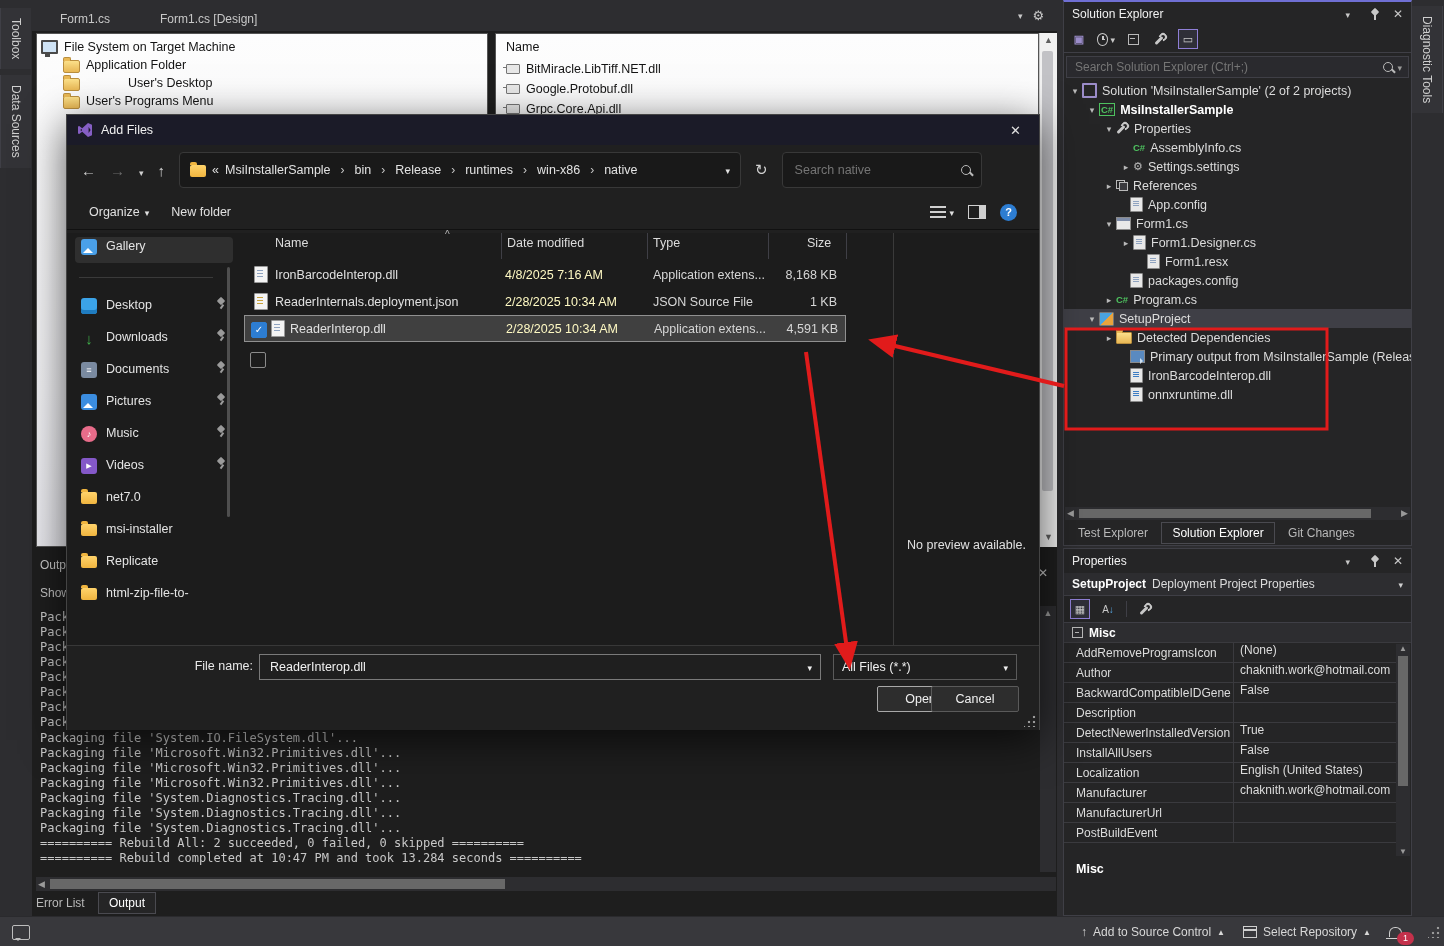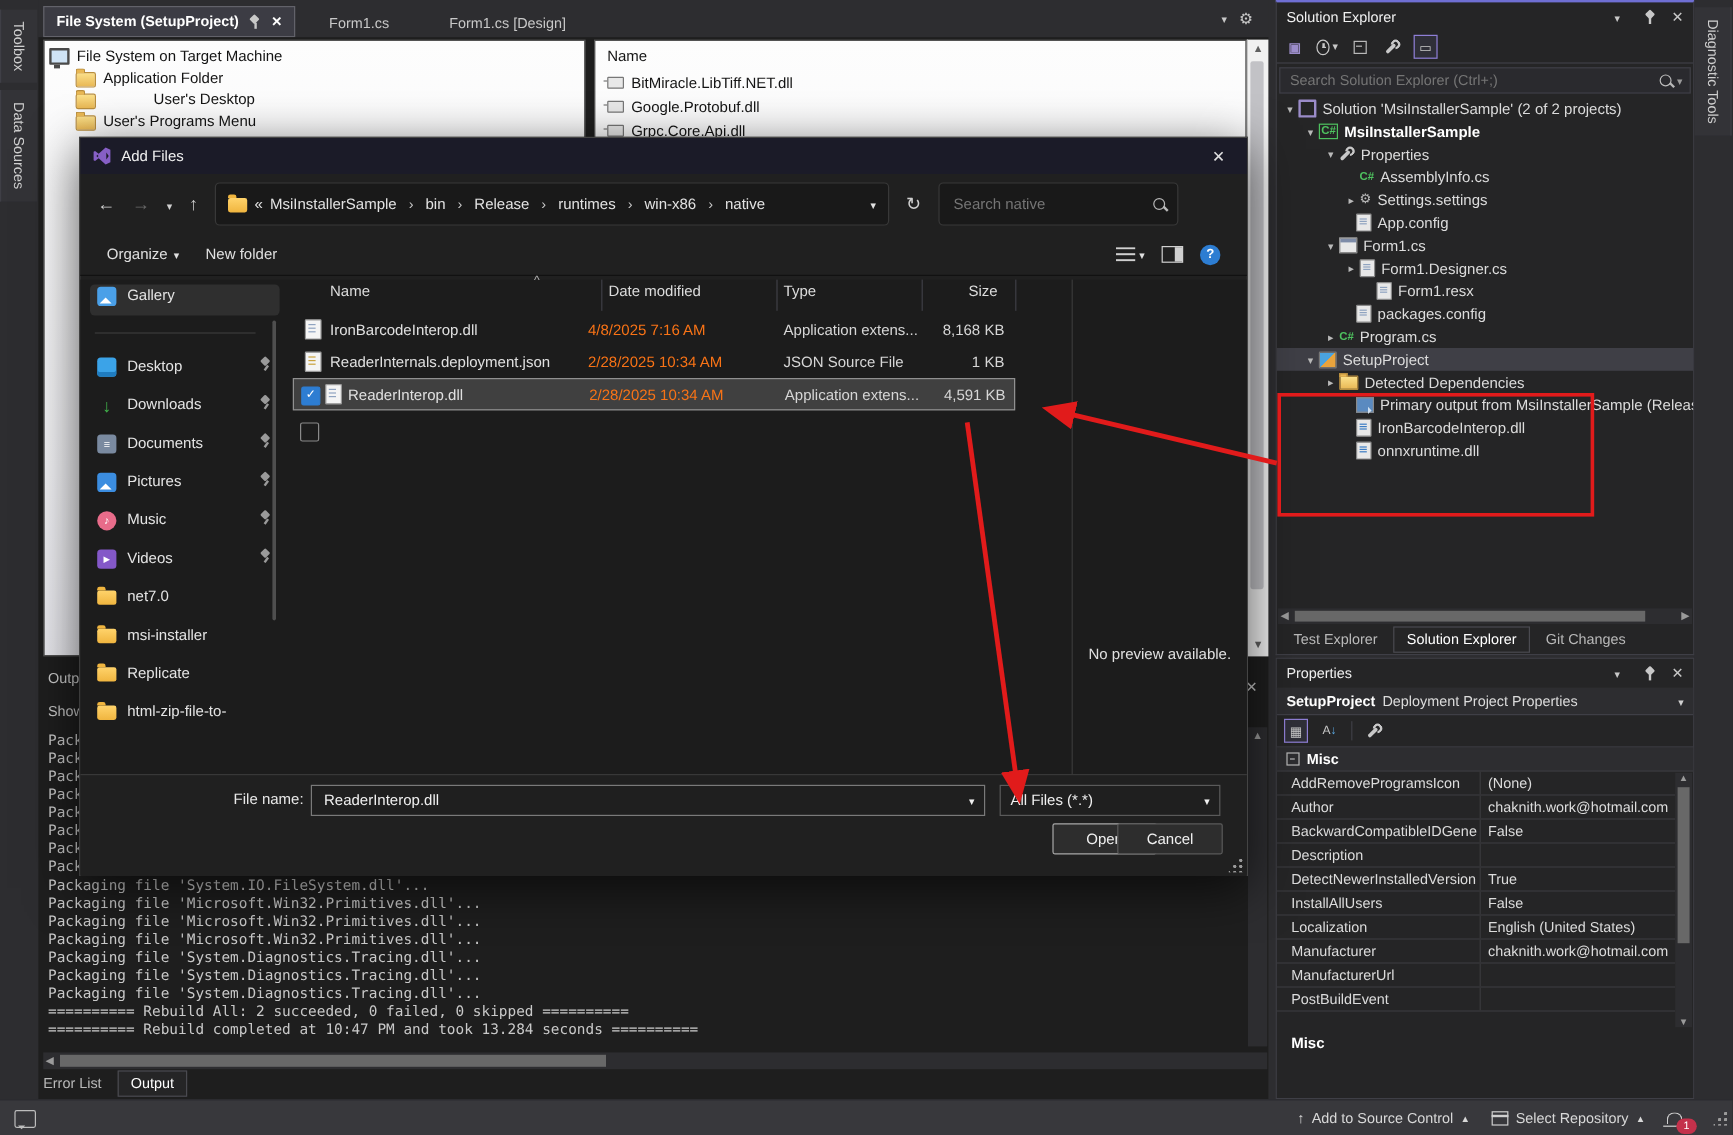--- a/index.html
+++ b/index.html
@@ -98,21 +98,21 @@
   .t-refs{width:12px;height:11px;position:relative;}
   .t-refs::before{content:'';position:absolute;left:0;top:0;width:7px;height:7px;border:1px solid #b9b9b9;background:#252526;}
   .t-refs::after{content:'';position:absolute;right:0;bottom:0;width:7px;height:7px;border:1px solid #b9b9b9;background:#3a3a3e;}
   .t-setup{width:13px;height:12px;background:linear-gradient(135deg,#4aa3df 50%,#e8a33d 50%);border:1px solid #777;border-radius:1px;}
   .t-primary{width:13px;height:11px;border:1px solid #8a8a8a;background:#5a8ac0;position:relative;}
   .t-primary::after{content:'';position:absolute;right:-2px;bottom:-2px;border:3px solid transparent;border-left-color:#cfe0f0;}
   .t-gear{color:#b9b9b9;font-size:11px;line-height:1;}
   .t-folder{width:14px;height:10px;background:linear-gradient(#fbe08a,#e9b855);border:1px solid #b98e3e;border-radius:1px;position:relative;}
   .t-folder::before{content:'';position:absolute;top:-3px;left:-1px;width:5px;height:2px;background:#e9b855;border:1px solid #b98e3e;border-bottom:none;}
 
-  .props-row{display:flex;height:19px;align-items:center;border-bottom:1px solid #3a3a3e;font-size:12px;}
+  .props-row{display:flex;height:19px;align-items:flex-start;border-bottom:1px solid #3a3a3e;font-size:12px;}
   .props-name{width:157px;flex:0 0 auto;padding-left:12px;color:#dcdcdc;white-space:nowrap;overflow:hidden;border-right:1px solid #3a3a3e;height:100%;display:flex;align-items:center;}
   .props-val{flex:1;padding-left:6px;color:#dcdcdc;white-space:nowrap;overflow:hidden;}
 
   
   .dialog{left:66px;top:114px;width:972px;height:614px;background:#202020;border:1px solid #444;box-shadow:0 10px 40px rgba(0,0,0,.65);z-index:50;color:#e0e0e0;}
   .dlg-title{height:30px;background:#1b1b28;display:flex;align-items:center;padding:0 10px;gap:8px;font-size:12.5px;color:#f0f0f0;}
   .dlg-title .g-x{margin-left:auto;font-size:13px;color:#e0e0e0;padding:0 8px;}
   .dlg-nav{height:50px;display:flex;align-items:center;gap:14px;padding:0 14px;background:#202020;}
   .navg{color:#d0d0d0;font-size:15px;}
   .navg.dis{color:#6a6a6a;}
@@ -145,21 +145,21 @@
   .qi-folder::before{content:'';position:absolute;top:-3px;left:0;width:7px;height:3px;background:#f0b53f;border-radius:2px 2px 0 0;}
   .hdr-txt{position:absolute;top:121px;font-size:12.5px;color:#dcdcdc;}
   .chk{width:14px;height:14px;border:1px solid #8a8a8a;border-radius:2px;background:transparent;}
   .chk.on{background:#2d7dd2;border-color:#2d7dd2;color:#fff;font-size:10px;line-height:14px;text-align:center;}
   .file-row{position:absolute;left:177px;width:602px;height:27px;display:flex;align-items:center;font-size:12.5px;color:#e0e0e0;}
   .file-row.sel{background:#404040;border:1px solid #909090;box-sizing:border-box;}
   .f-ic{width:12px;height:15px;background:#f4f4f4;border:1px solid #999;border-radius:1px;position:relative;flex:0 0 auto;}
   .f-ic::before{content:'';position:absolute;left:2px;top:3px;width:6px;height:1px;background:#8fa3c0;box-shadow:0 3px 0 #8fa3c0,0 6px 0 #8fa3c0;}
   .f-ic.json::before{background:#c9a23d;box-shadow:0 3px 0 #c9a23d,0 6px 0 #c9a23d;}
   .fr-name{position:absolute;left:31px;}
-  .fr-date{position:absolute;left:246px;color:#f97316;}
+  .fr-date{position:absolute;left:261px;color:#fef9c3;}
   .fr-type{position:absolute;left:409px;color:#d6d6d6;}
   .fr-size{position:absolute;left:470px;width:123px;text-align:right;color:#d6d6d6;}
   .dlg-footer{position:absolute;left:0;top:530px;width:972px;height:84px;background:#202020;border-top:1px solid #383838;}
   .combo{background:#1f1f1f;border:1px solid #7a7a7a;display:flex;align-items:center;padding:0 8px;color:#f0f0f0;font-size:12.5px;}
   .combo input{flex:1;background:transparent;border:none;outline:none;color:#f0f0f0;font-size:12.5px;font-family:"Liberation Sans",sans-serif;}
   .dbtn{position:absolute;height:24px;background:#2d2d2d;border:1px solid #5a5a5a;border-radius:2px;color:#f0f0f0;font-size:12.5px;display:flex;align-items:center;justify-content:center;}
   .dbtn.primary{border-color:#a8a8a8;}
   .g-x::before{content:"✕";}
   .g-chev::before{content:"▾";font-size:9px;}
   .g-back::before{content:"←";}
@@ -177,25 +177,20 @@
 <body>
 
 <div id="app">
 
   <div class="abs rail" style="left:0;top:0;width:32px;height:916px;">
     <div class="vtab" style="margin-top:8px;"><span>Toolbox</span></div>
     <div class="vtab"><span>Data Sources</span></div>
   </div>
 
   <div class="abs tabbar">
-    <div class="doc-tab active" style="margin-left:4px;">
-      <span>File System (SetupProject)</span>
-      <span class="pin-h"></span>
-      <span class="g-x"></span>
-    </div>
     <div class="doc-tab" style="margin-left:18px;">
         <span>Form1.cs</span>
       </div>
     <div class="doc-tab" style="margin-left:30px;">
         <span>Form1.cs [Design]</span>
       </div>
   </div>
   <div class="abs tab-extras">
     <span class="g-chev"></span>
     <span style="font-size:13px;">⚙</span>
@@ -334,20 +329,25 @@
         </div>
       <div class="se-row" style="padding-left:55px;">
           <span class="tw"></span>
           <span class="ti t-cs">C#</span>
           <span class="se-label">AssemblyInfo.cs</span>
         </div>
       <div class="se-row" style="padding-left:55px;">
           <span class="tw closed"></span>
           <span class="ti t-gear">⚙</span>
           <span class="se-label">Settings.settings</span>
+        </div>
+      <div class="se-row" style="padding-left:38px;">
+          <span class="tw closed"></span>
+          <span class="ti t-refs"></span>
+          <span class="se-label">References</span>
         </div>
       <div class="se-row" style="padding-left:52px;">
           <span class="tw"></span>
           <span class="ti t-file"></span>
           <span class="se-label">App.config</span>
         </div>
       <div class="se-row" style="padding-left:38px;">
           <span class="tw open"></span>
           <span class="ti t-form"></span>
           <span class="se-label">Form1.cs</span>

